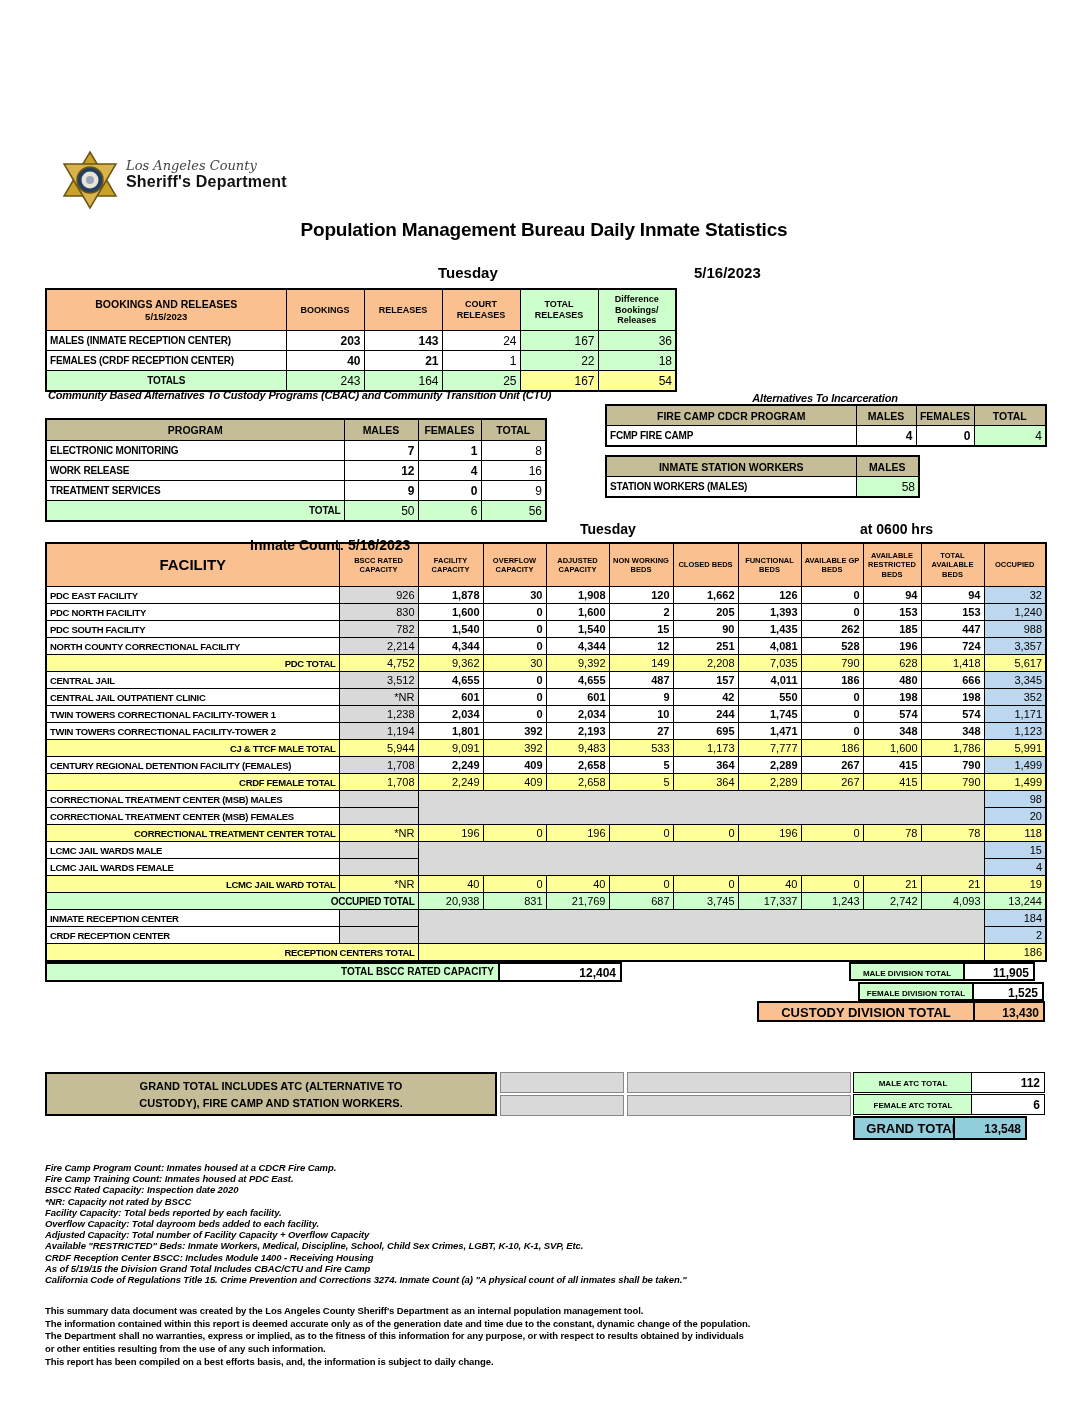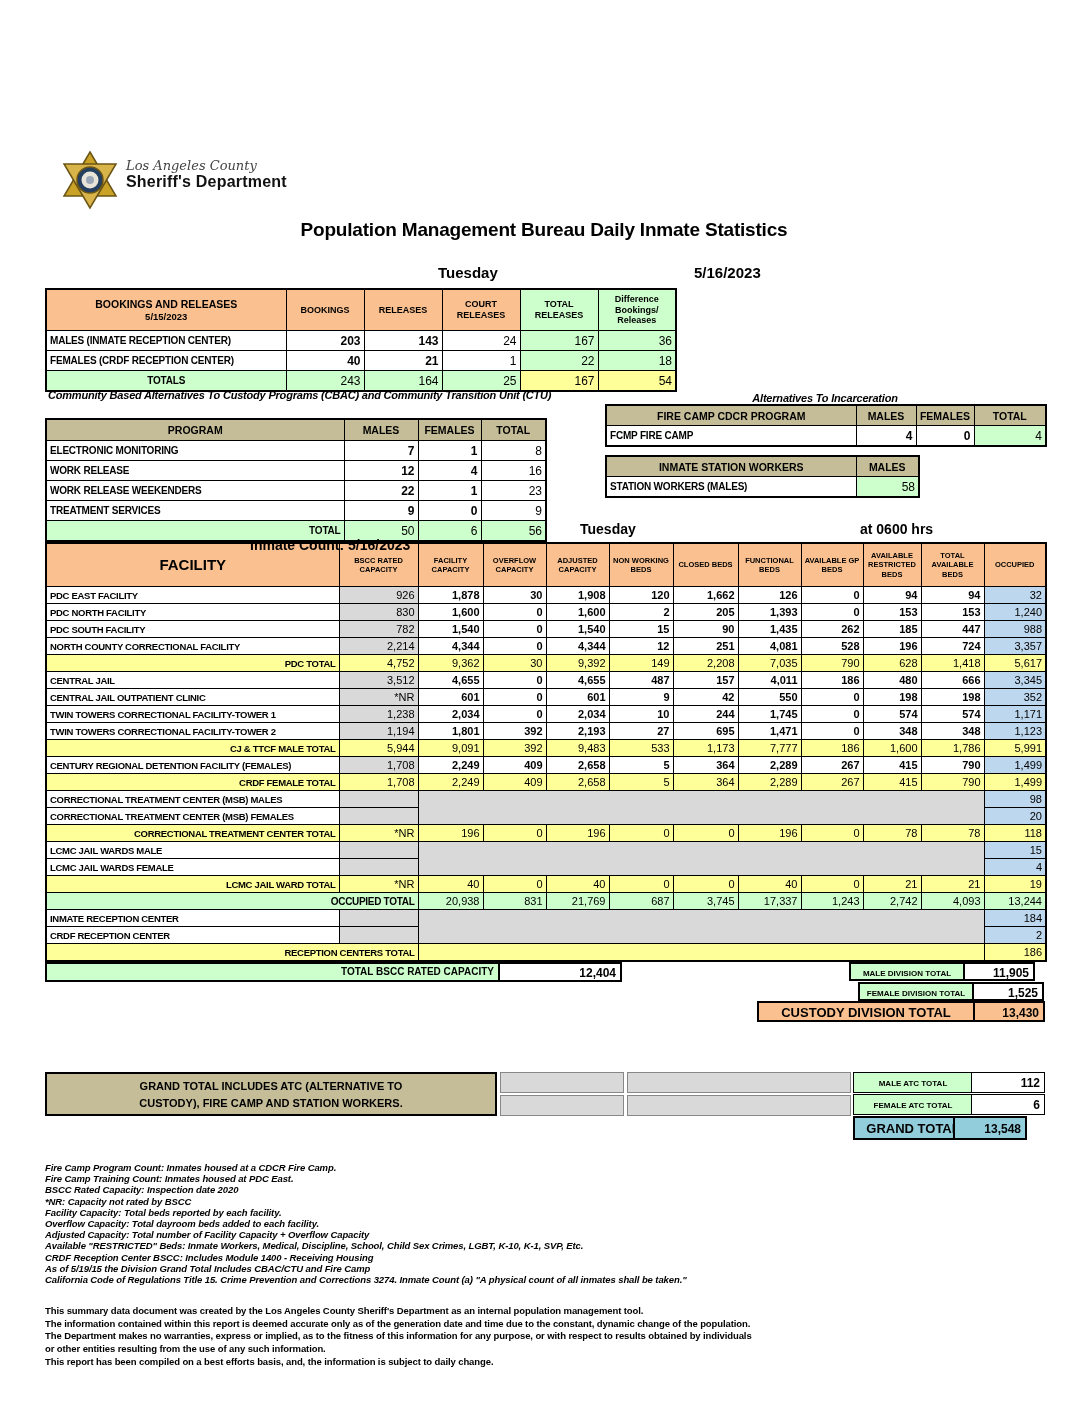--- a/index.html
+++ b/index.html
@@ -210,26 +210,20 @@
       <td class="lab">ELECTRONIC MONITORING</td>
       <td class="num b">7</td>
       <td class="num b">1</td>
       <td class="num">8</td>
     </tr>
     <tr>
       <td class="lab">WORK RELEASE</td>
       <td class="num b">12</td>
       <td class="num b">4</td>
       <td class="num">16</td>
-    </tr>
-    <tr>
-      <td class="lab">WORK RELEASE WEEKENDERS</td>
-      <td class="num b">22</td>
-      <td class="num b">1</td>
-      <td class="num">23</td>
     </tr>
     <tr>
       <td class="lab">TREATMENT SERVICES</td>
       <td class="num b">9</td>
       <td class="num b">0</td>
       <td class="num">9</td>
     </tr>
     <tr class="tot">
       <td class="lab">TOTAL</td>
       <td class="num">50</td>
@@ -612,19 +606,19 @@
         <div>Overflow Capacity: Total dayroom beds added to each facility.</div>
         <div>Adjusted Capacity: Total number of Facility Capacity + Overflow Capacity</div>
         <div>Available "RESTRICTED" Beds: Inmate Workers, Medical, Discipline, School, Child Sex Crimes,  LGBT, K-10, K-1, SVP, Etc.</div>
         <div>CRDF Reception Center BSCC: Includes Module 1400 - Receiving Housing</div>
         <div>As of 5/19/15 the Division Grand Total Includes CBAC/CTU and Fire Camp</div>
         <div>California Code of Regulations Title 15. Crime Prevention and Corrections 3274. Inmate Count (a) "A physical count of all inmates shall be taken."</div>
       </div>
     <div class="disclaimer">
         <div>This summary data document was created by the Los Angeles County Sheriff's Department as an internal population management tool.</div>
         <div>The information contained within this report is deemed accurate only as of the generation date and time due to the constant, dynamic change of the population.</div>
-        <div>The Department makes no warranties, express or implied, as to the fitness of this information for any purpose, or with respect to results obtained by individuals</div>
+        <div>The Department shall no warranties, express or implied, as to the fitness of this information for any purpose, or with respect to results obtained by individuals</div>
         <div>or other entities resulting from the use of any such information.</div>
         <div>This report has been compiled on a best efforts basis, and, the information is subject to daily change.</div>
       </div>
   </div>
 
 </div>
 
 </body></html>

